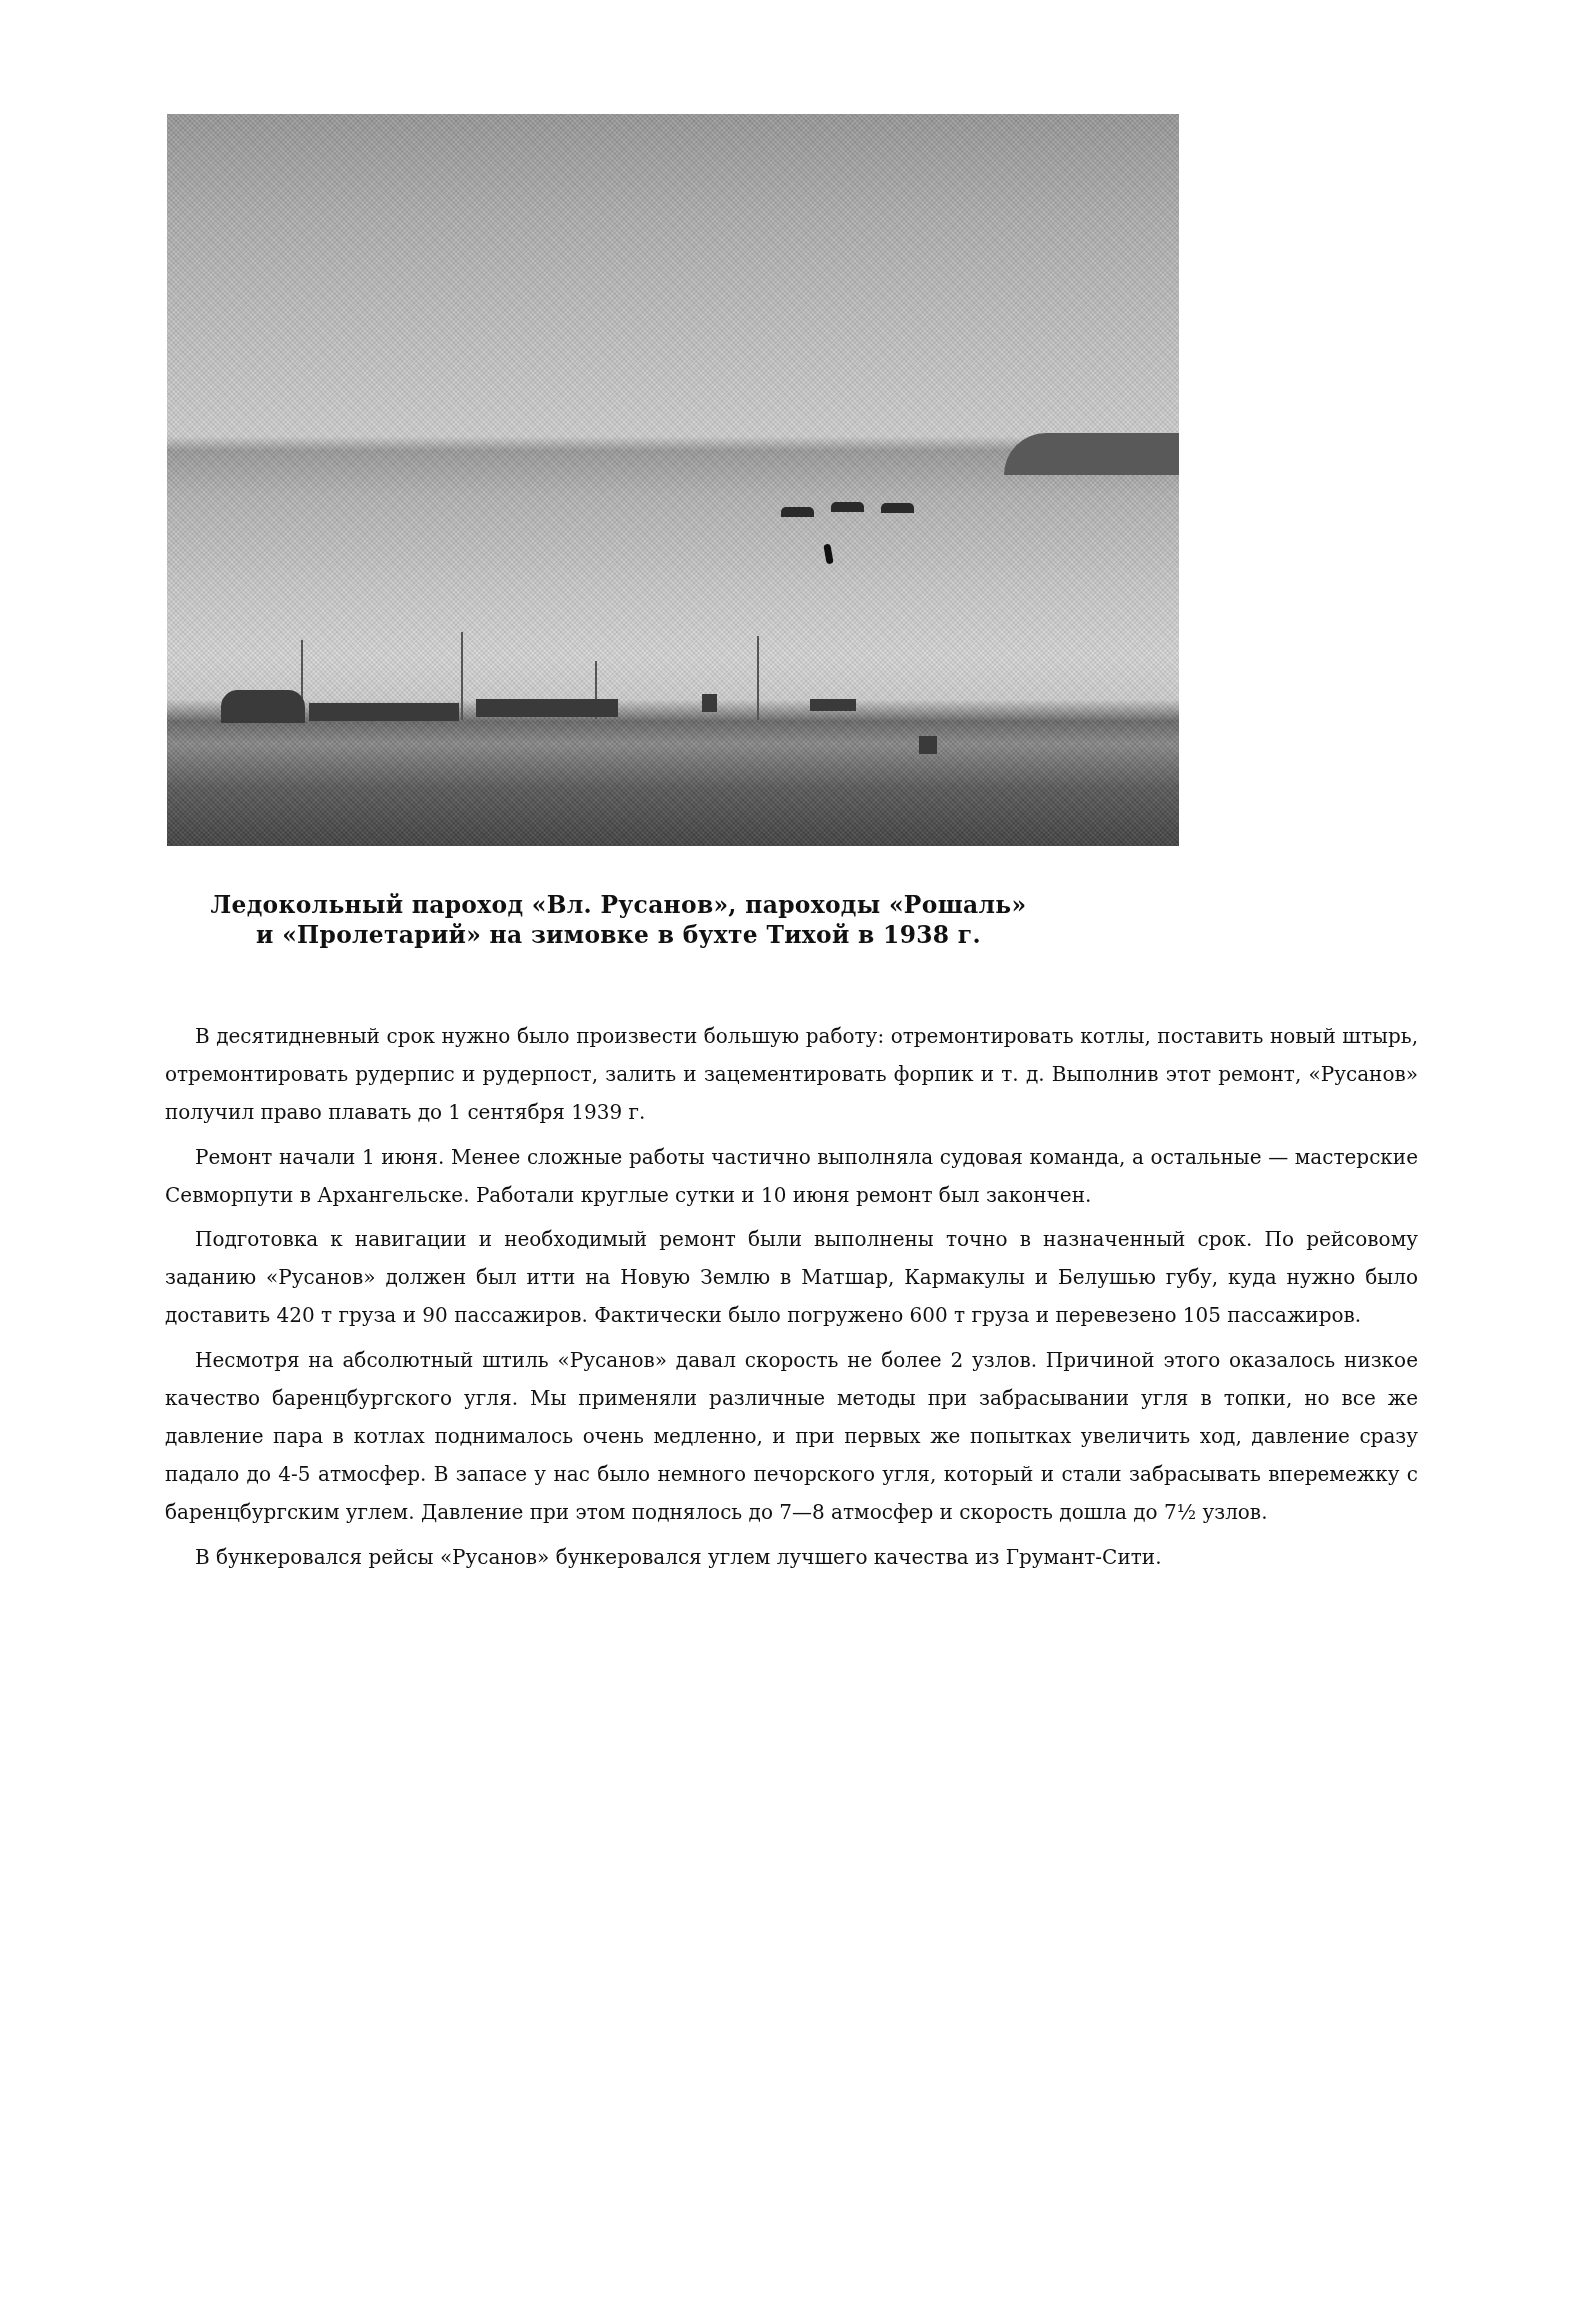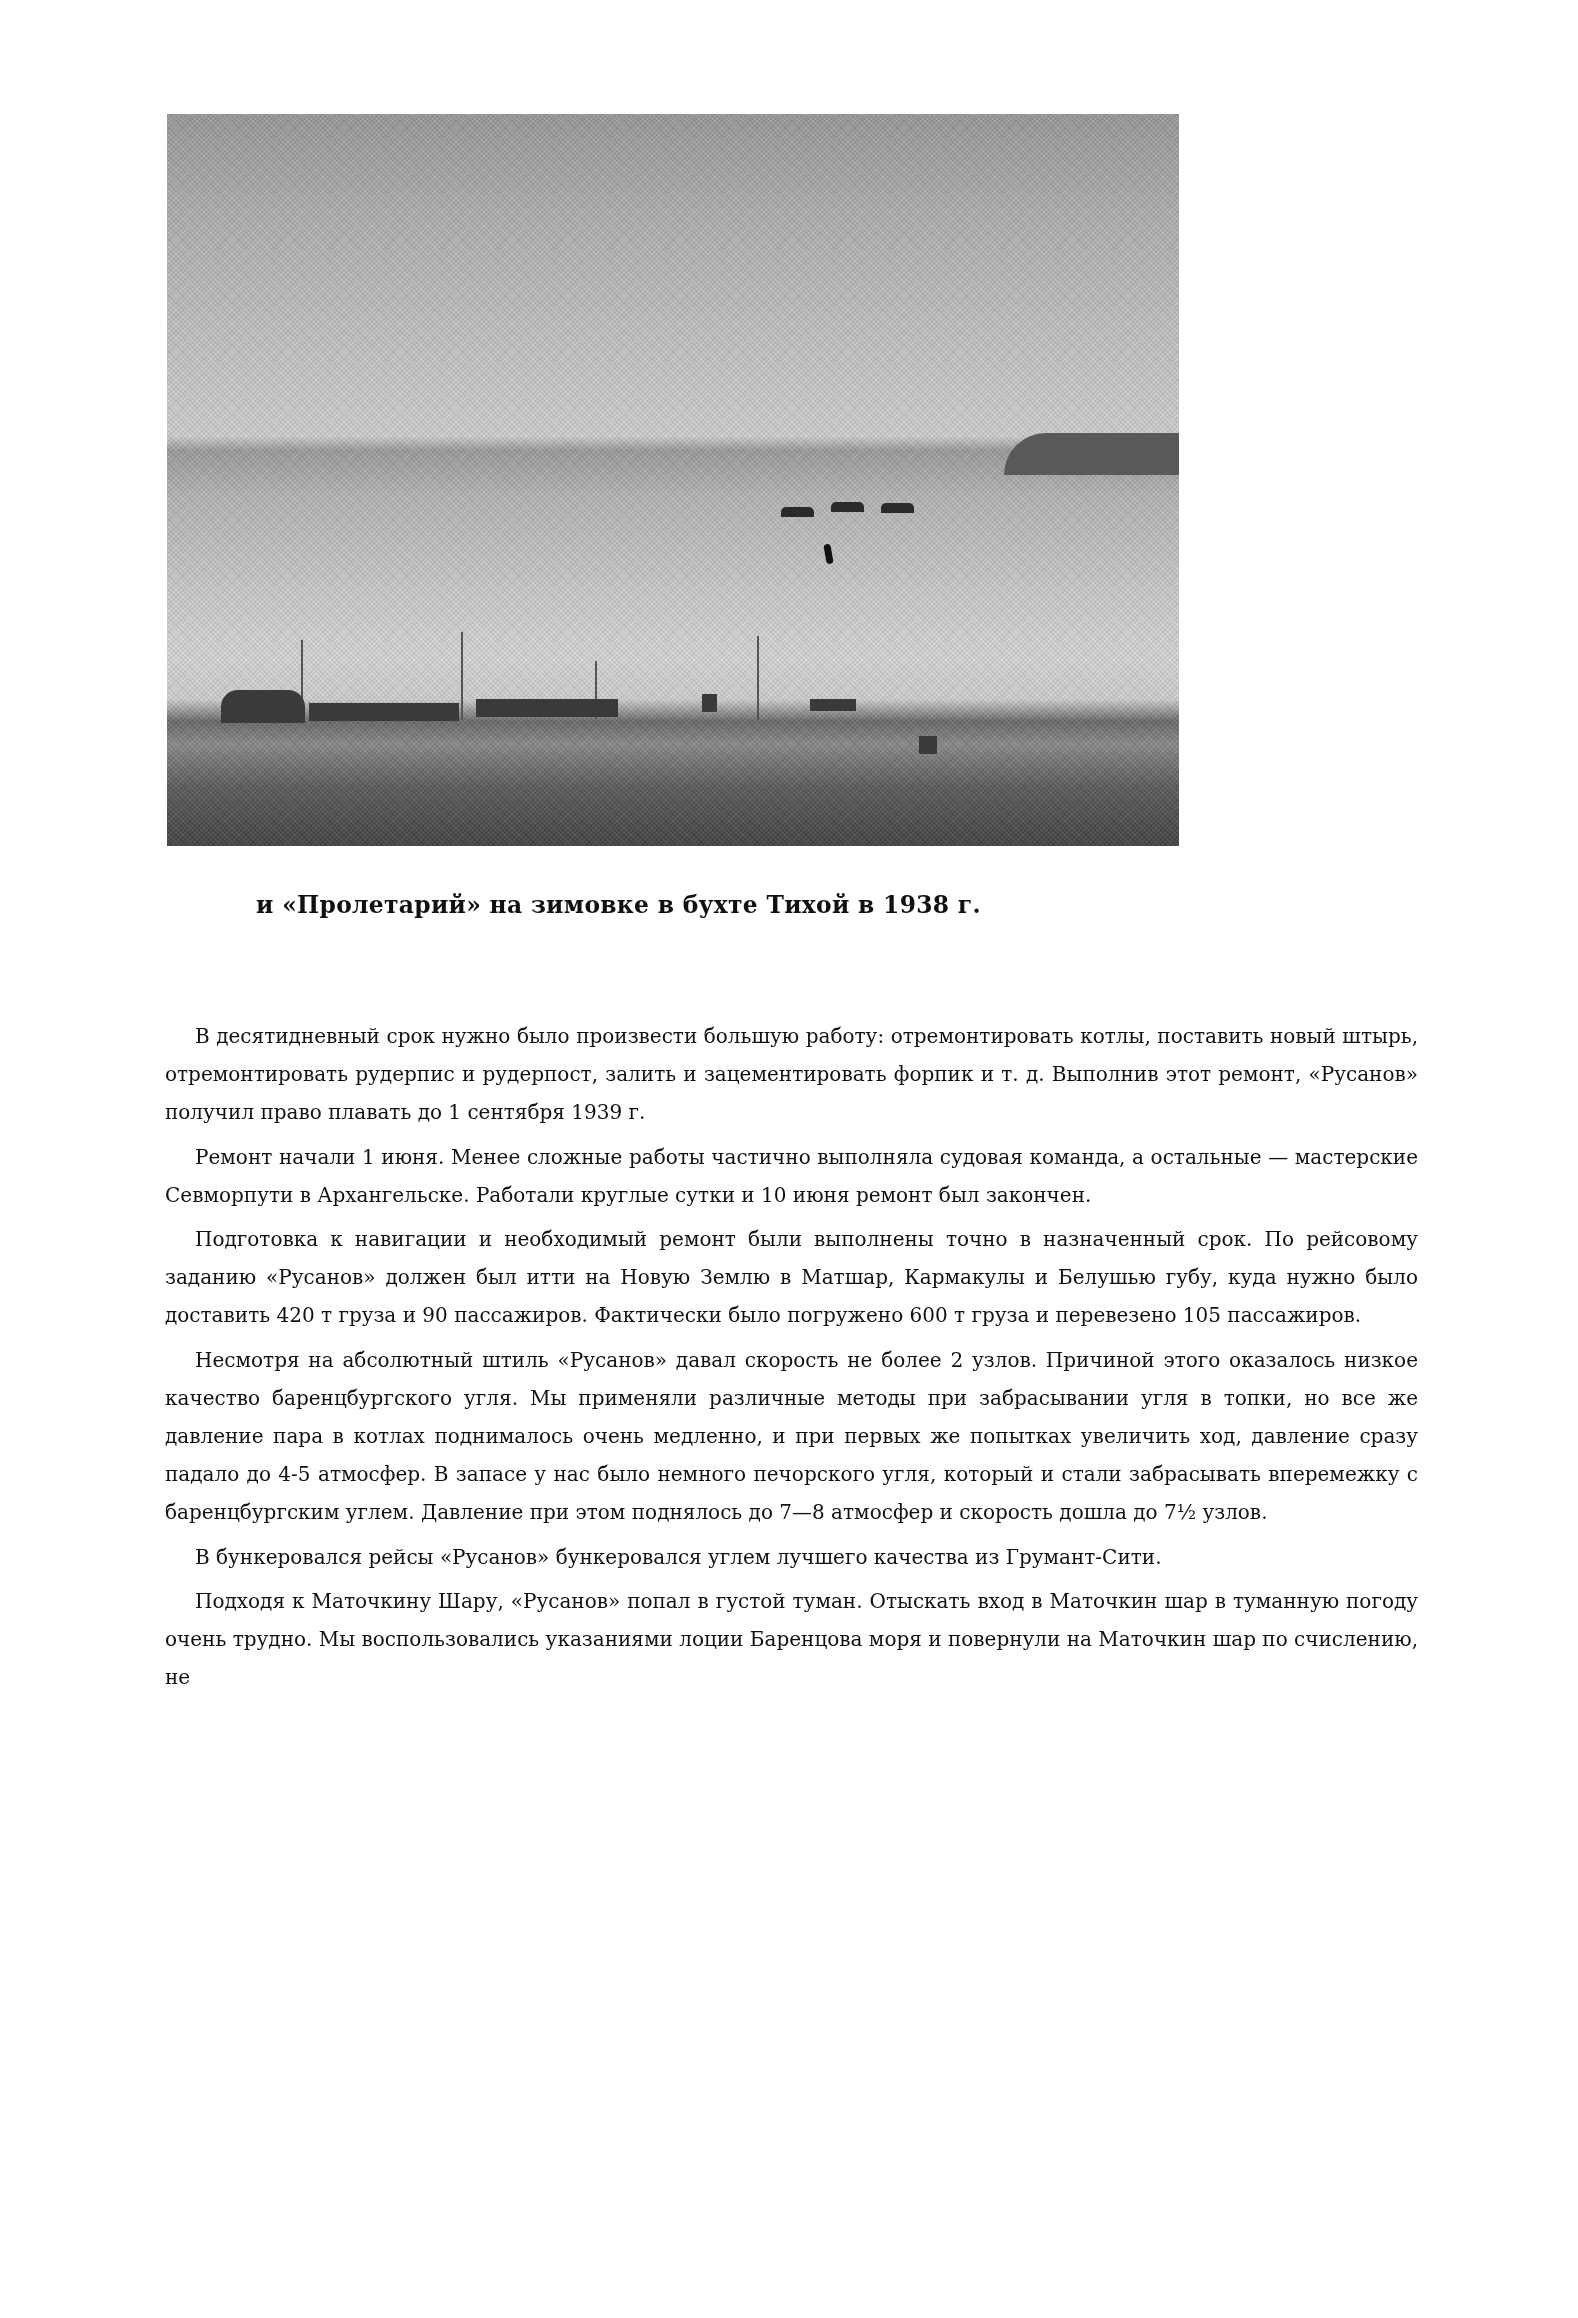--- a/index.html
+++ b/index.html
@@ -54,24 +54,24 @@
   <div class="mast" style="left:590px; top:522px; height:84px;"></div>
   <div class="bld" style="left:54px; top:576px; width:84px; height:33px; border-radius:16.7px 16.7px 0 0;"></div>
   <div class="bld" style="left:142px; top:589px; width:150px;"></div>
   <div class="bld" style="left:309px; top:585px; width:142px;"></div>
   <div class="bld" style="left:535px; top:580px; width:15px;"></div>
   <div class="bld" style="left:643px; top:585px; width:46px; height:11.7px;"></div>
   <div class="bld" style="left:752px; top:622px; width:18.4px;"></div>
 </div>
 
 <div class="caption">
+  <div>Ледокольный пароход «Вл. Русанов», пароходы «Рошаль»</div>
   <div>и «Пролетарий» на зимовке в бухте Тихой в 1938 г.</div>
 </div>
 
 <div class="text">
   <p>В десятидневный срок нужно было произвести большую работу: отремонтировать котлы, поставить новый штырь, отремонтировать рудерпис и рудерпост, залить и зацементировать форпик и т. д. Выполнив этот ремонт, «Русанов» получил право плавать до 1 сентября 1939 г.</p>
   <p>Ремонт начали 1 июня. Менее сложные работы частично выполняла судовая команда, а остальные — мастерские Севморпути в Архангельске. Работали круглые сутки и 10 июня ремонт был закончен.</p>
   <p>Подготовка к навигации и необходимый ремонт были выполнены точно в назначенный срок. По рейсовому заданию «Русанов» должен был итти на Новую Землю в Матшар, Кармакулы и Белушью губу, куда нужно было доставить 420 т груза и 90 пассажиров. Фактически было погружено 600 т груза и перевезено 105 пассажиров.</p>
   <p>Несмотря на абсолютный штиль «Русанов» давал скорость не более 2 узлов. Причиной этого оказалось низкое качество баренцбургского угля. Мы применяли различные методы при забрасывании угля в топки, но все же давление пара в котлах поднималось очень медленно, и при первых же попытках увеличить ход, давление сразу падало до 4-5 атмосфер. В запасе у нас было немного печорского угля, который и стали забрасывать вперемежку с баренцбургским углем. Давление при этом поднялось до 7—8 атмосфер и скорость дошла до 7½ узлов.</p>
   <p>В бункеровался рейсы «Русанов» бункеровался углем лучшего качества из Грумант-Сити.</p>
-  <p>Подходя к Маточкину Шару, «Русанов» попал в густой туман. Отыскать вход в Маточкин шар в туманную погоду очень трудно. Мы воспользовались указаниями лоции Баренцова моря и повернули на Маточкин шар по счислению, не</p>
 </div>
 
 
 </body></html>

